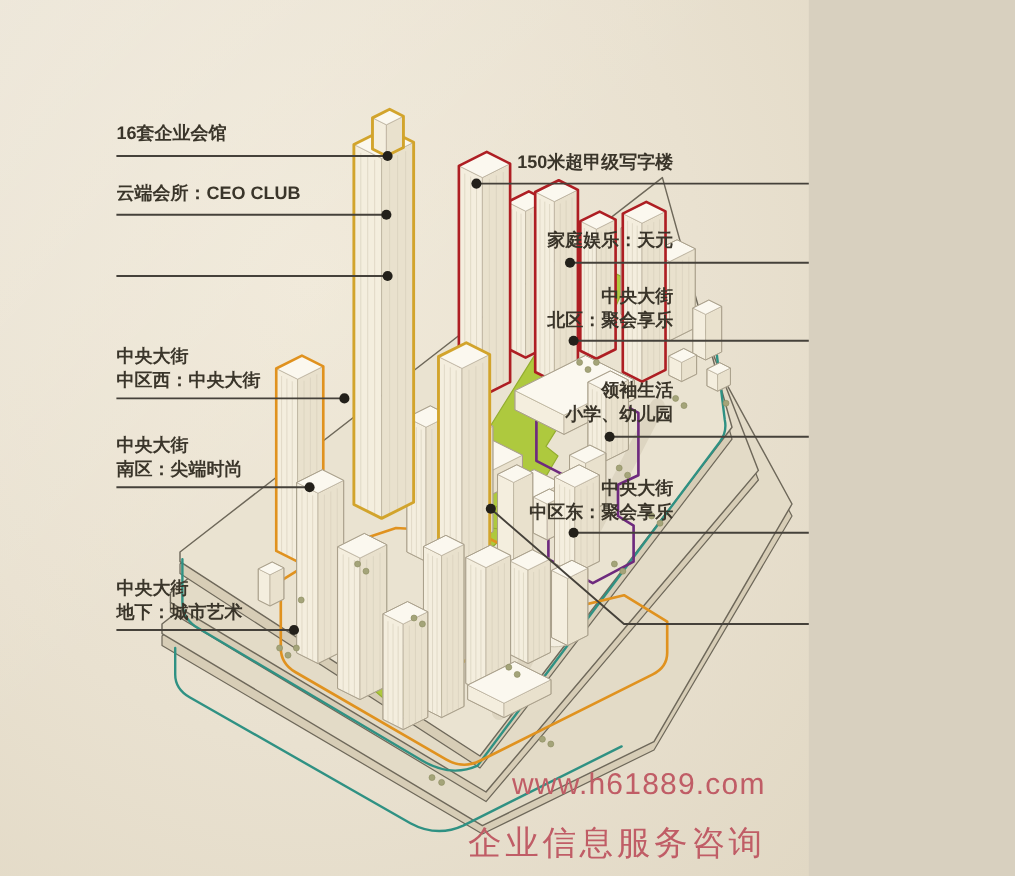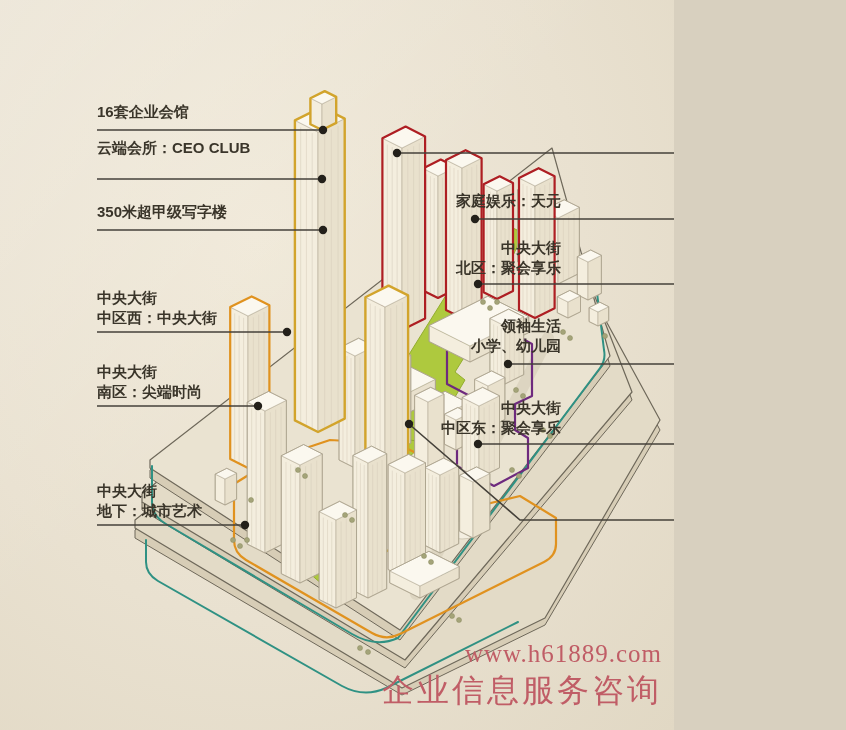--- a/index.html
+++ b/index.html
@@ -32,24 +32,24 @@
   .sil.z-orange{stroke:var(--orange);stroke-width:2.2}
   .tree{fill:#a4a479;stroke:#8b8b60;stroke-width:.5}
   .leaders line,.leaders polyline{stroke:var(--line);stroke-width:1.6;fill:none}
   .leaders circle{fill:#23201a}
   
   .co{position:absolute;color:var(--ink);font-weight:bold;font-size:15px;line-height:20px;white-space:nowrap}
   .co .ln{display:block}
   .co.l{left:97px;text-align:left}
   .co.r{right:113px;text-align:right}
   
-  .wm{position:absolute;right:12px;top:640px;text-align:right;
-      font-family:Liberation Serif, serif;color:var(--watermark)}
+  .wm{position:absolute;right:36px;top:640px;text-align:right;
+      font-family:Liberation Sans, sans-serif;color:var(--watermark)}
   .wm .wm-url{display:block;font-size:25px;letter-spacing:1px}
-  .wm .wm-cap{display:block;font-size:32px;letter-spacing:3px;margin-top:1px}
+  .wm .wm-cap{display:block;font-size:28px;letter-spacing:3px;margin-top:15px}
 </style>
 </head>
 <body>
 
 <div class="stage">
 
   <svg width="846" height="730" viewBox="0 0 846 730">
 
     <g>
       <polygon class="slab-side" points="135,538 402,695 545,625 660,430 540,208 135,530"></polygon>
@@ -464,39 +464,39 @@
       <line x1="478" y1="444" x2="733" y2="444"></line>
         <circle cx="478" cy="444" r="4.2"></circle>
       <polyline points="409,424 520,520 733,520"></polyline>
         <circle cx="409" cy="424" r="4.2"></circle>
     </g>
   </svg>
 
   <div class="co l" style="top:102px">
     <span class="ln">16套企业会馆</span>
   </div>
-  <div class="co l" style="top:138px">
+  <div class="co l" style="top:152px">
     <span class="ln">云端会所：CEO CLUB</span>
-  </div>
-  <div class="co l" style="top:202px">
-    <span class="ln">350米超甲级写字楼</span>
   </div>
   <div class="co l" style="top:288px">
     <span class="ln">中央大街</span>
     <span class="ln">中区西：中央大街</span>
   </div>
   <div class="co l" style="top:362px">
     <span class="ln">中央大街</span>
     <span class="ln">南区：尖端时尚</span>
   </div>
   <div class="co l" style="top:481px">
     <span class="ln">中央大街</span>
     <span class="ln">地下：城市艺术</span>
   </div>
 
+  <div class="co r" style="top:126px">
+    <span class="ln">150米超甲级写字楼</span>
+  </div>
   <div class="co r" style="top:191px">
     <span class="ln">家庭娱乐：天元</span>
   </div>
   <div class="co r" style="top:238px">
     <span class="ln">中央大街</span>
     <span class="ln">北区：聚会享乐</span>
   </div>
   <div class="co r" style="top:316px">
     <span class="ln">领袖生活</span>
     <span class="ln">小学、幼儿园</span>

